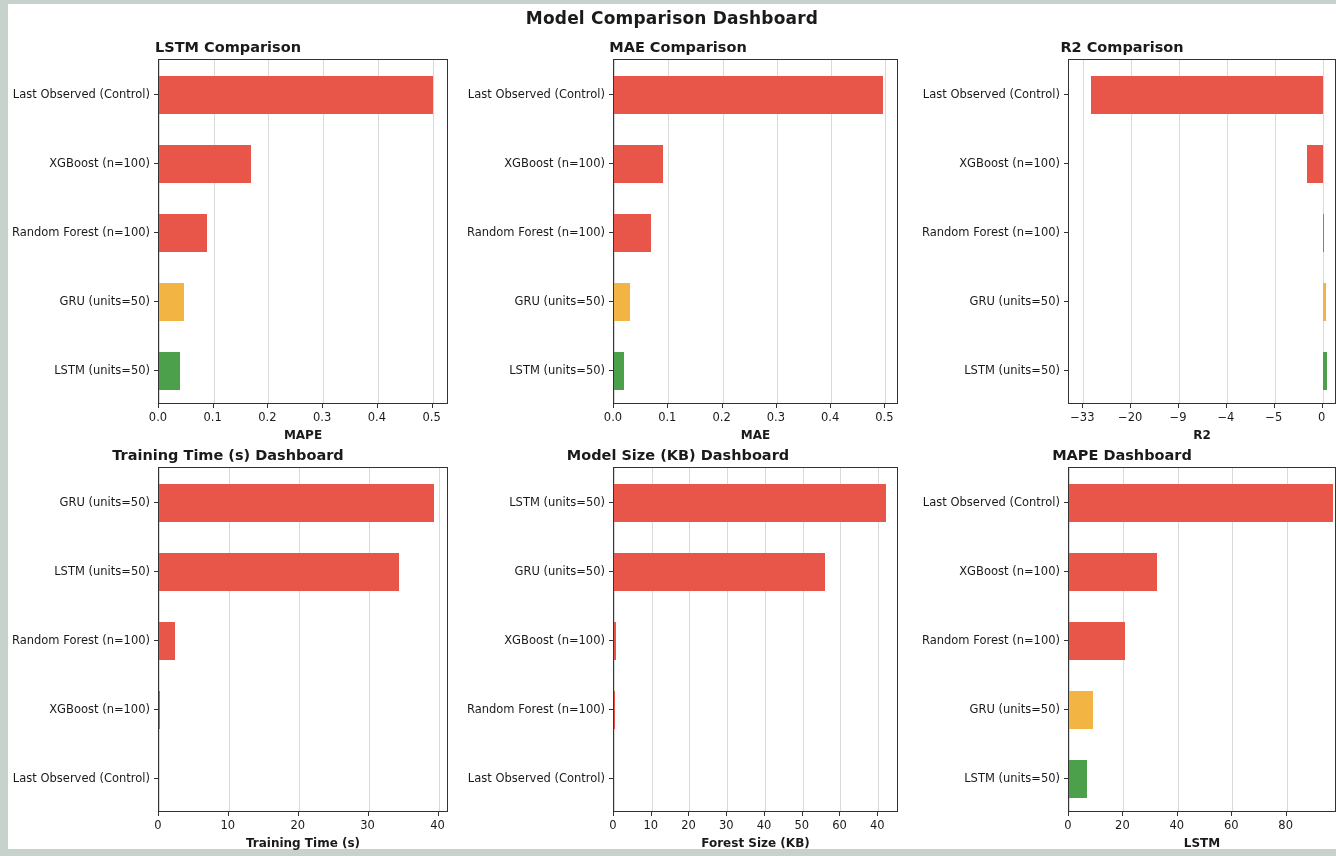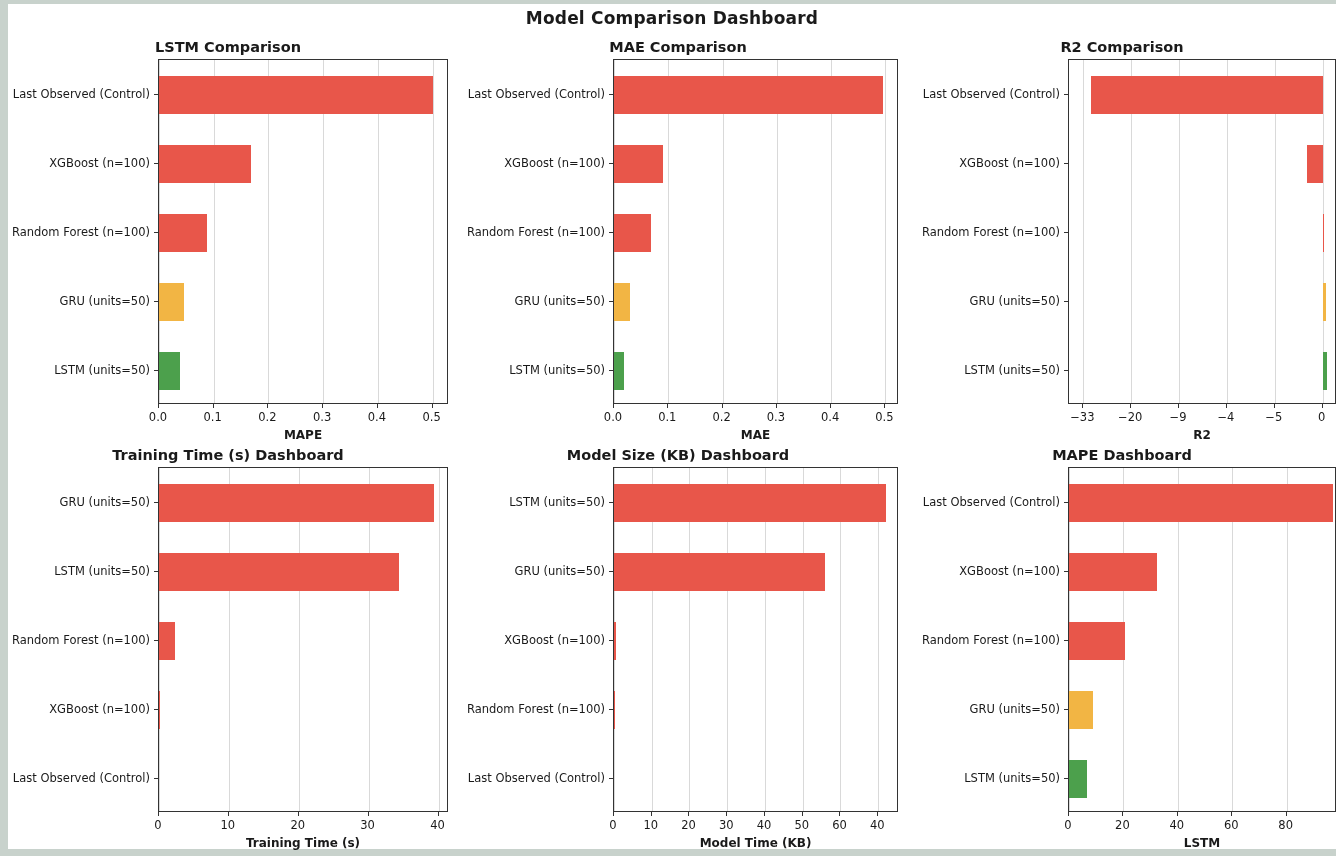--- a/index.html
+++ b/index.html
@@ -297,21 +297,21 @@
       <div class="xtick-mark" style="left: 718.245px; top: 808px;"></div>
       <div class="xtick-label" style="left: 718.245px; top: 814px;">30</div>
       <div class="xtick-mark" style="left: 755.993px; top: 808px;"></div>
       <div class="xtick-label" style="left: 755.993px; top: 814px;">40</div>
       <div class="xtick-mark" style="left: 793.742px; top: 808px;"></div>
       <div class="xtick-label" style="left: 793.742px; top: 814px;">50</div>
       <div class="xtick-mark" style="left: 831.49px; top: 808px;"></div>
       <div class="xtick-label" style="left: 831.49px; top: 814px;">60</div>
       <div class="xtick-mark" style="left: 869.238px; top: 808px;"></div>
       <div class="xtick-label" style="left: 869.238px; top: 814px;">40</div>
-      <div class="xaxis-label" style="left: 747.5px; top: 832px;">Model Time (KB)</div>
+      <div class="xaxis-label" style="left: 747.5px; top: 832px;">Forest Size (KB)</div>
       <div class="panel" style="left: 900px; top: 443px; width: 428px;">
         <div class="panel-title">MAPE Dashboard</div>
       </div>
       <div class="plot-area" style="left: 1060px; top: 463px; width: 268px; height: 345px;">
         <div class="gridline" style="left: 0px;"></div>
         <div class="gridline" style="left: 54.4162px;"></div>
         <div class="gridline" style="left: 108.832px;"></div>
         <div class="gridline" style="left: 163.249px;"></div>
         <div class="gridline" style="left: 217.665px;"></div>
         <div class="bar" style="left: 0px; width: 17.6853px; top: 291.5px; height: 38px; background: rgb(76, 160, 76);"></div>

